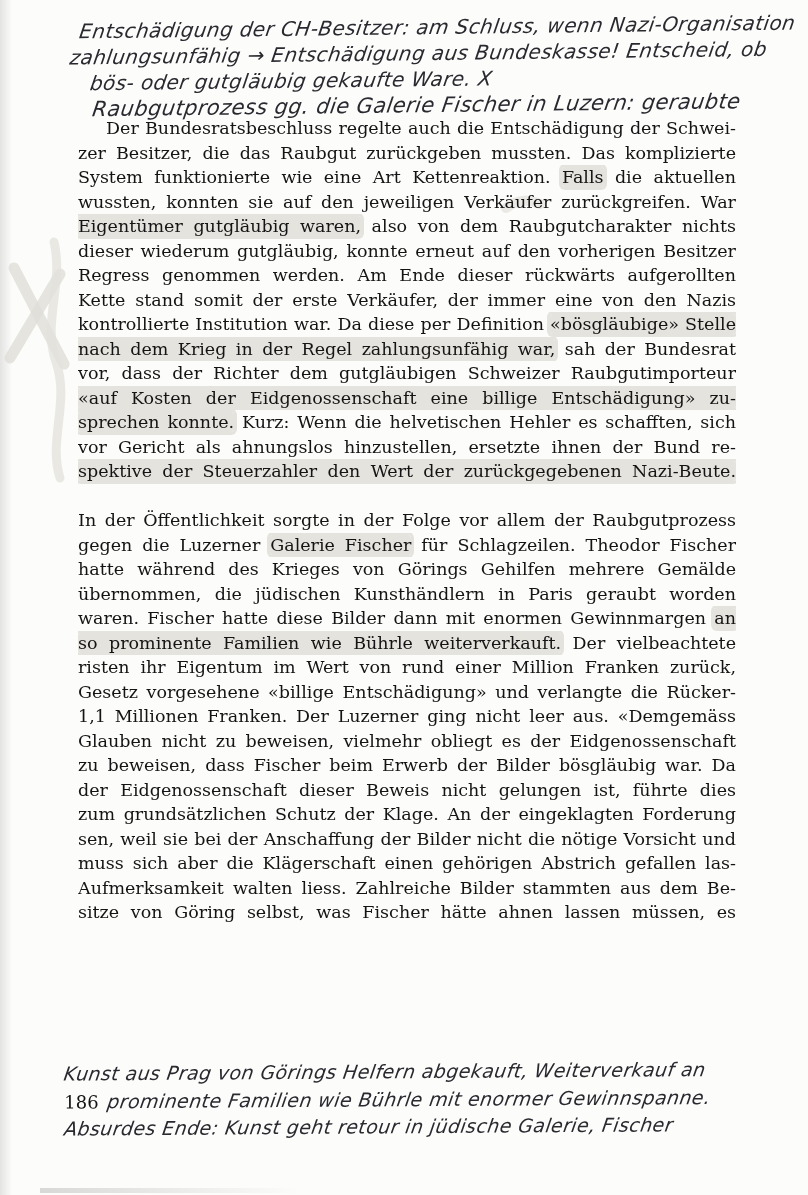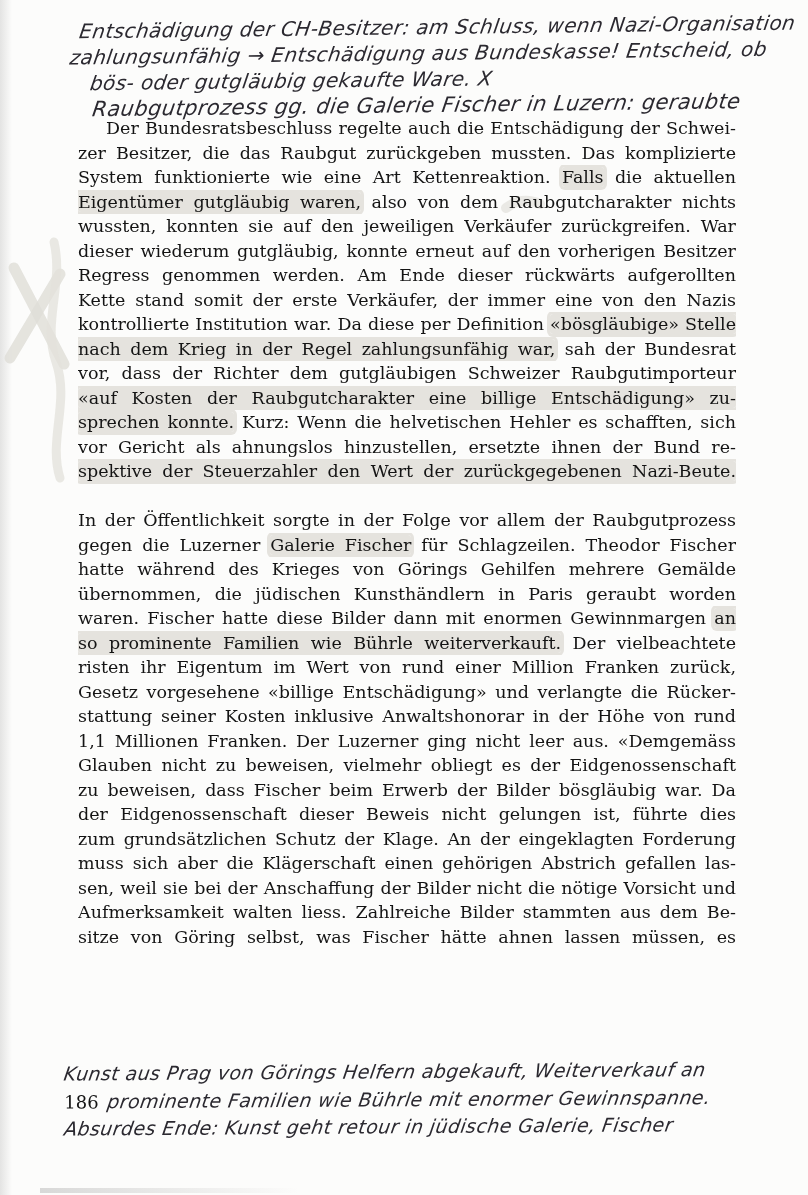--- a/index.html
+++ b/index.html
@@ -80,50 +80,49 @@
     <div class="hw-line">zahlungsunfähig → Entschädigung aus Bundeskasse! Entscheid, ob</div>
     <div class="hw-line">bös- oder gutgläubig gekaufte Ware. X</div>
     <div class="hw-line">Raubgutprozess gg. die Galerie Fischer in Luzern: geraubte</div>
   </div>
 
   <div class="body-text">
       <div class="paragraph">
         <div class="line indent"><span>Der Bundesratsbeschluss regelte auch die Entschädigung der Schwei-</span></div>
         <div class="line"><span>zer Besitzer, die das Raubgut zurückgeben mussten. Das komplizierte</span></div>
         <div class="line"><span>System funktionierte wie eine Art Kettenreaktion. </span><span class="hl">Falls</span><span> die aktuellen</span></div>
+        <div class="line"><span>wussten, konnten sie auf den jeweiligen Verkäufer zurückgreifen. War</span></div>
         <div class="line"><span class="hl">Eigentümer gutgläubig waren,</span><span> also von dem Raubgutcharakter nichts</span></div>
-        <div class="line"><span>wussten, konnten sie auf den jeweiligen Verkäufer zurückgreifen. War</span></div>
         <div class="line"><span>dieser wiederum gutgläubig, konnte erneut auf den vorherigen Besitzer</span></div>
         <div class="line"><span>Regress genommen werden. Am Ende dieser rückwärts aufgerollten</span></div>
         <div class="line"><span>Kette stand somit der erste Verkäufer, der immer eine von den Nazis</span></div>
         <div class="line"><span>kontrollierte Institution war. Da diese per Definition </span><span class="hl">«bösgläubige» Stelle</span></div>
         <div class="line"><span class="hl">nach dem Krieg in der Regel zahlungsunfähig war,</span><span> sah der Bundesrat</span></div>
         <div class="line"><span>vor, dass der Richter dem gutgläubigen Schweizer Raubgutimporteur</span></div>
-        <div class="line"><span class="hl">«auf Kosten der Raubgutcharakter eine billige Entschädigung» zu-</span></div>
+        <div class="line"><span class="hl">«auf Kosten der Eidgenossenschaft eine billige Entschädigung» zu-</span></div>
         <div class="line"><span class="hl">sprechen konnte.</span><span> Kurz: Wenn die helvetischen Hehler es schafften, sich</span></div>
         <div class="line"><span>vor Gericht als ahnungslos hinzustellen, ersetzte ihnen der Bund re-</span></div>
         <div class="line"><span class="hl">spektive der Steuerzahler den Wert der zurückgegebenen Nazi-Beute.</span></div>
       </div>
       <div class="paragraph">
         <div class="line"><span>In der Öffentlichkeit sorgte in der Folge vor allem der Raubgutprozess</span></div>
         <div class="line"><span>gegen die Luzerner </span><span class="hl">Galerie Fischer</span><span> für Schlagzeilen. Theodor Fischer</span></div>
         <div class="line"><span>hatte während des Krieges von Görings Gehilfen mehrere Gemälde</span></div>
         <div class="line"><span>übernommen, die jüdischen Kunsthändlern in Paris geraubt worden</span></div>
         <div class="line"><span>waren. Fischer hatte diese Bilder dann mit enormen Gewinnmargen </span><span class="hl">an</span></div>
         <div class="line"><span class="hl">so prominente Familien wie Bührle weiterverkauft.</span><span> Der vielbeachtete</span></div>
         <div class="line"><span>risten ihr Eigentum im Wert von rund einer Million Franken zurück,</span></div>
         <div class="line"><span>Gesetz vorgesehene «billige Entschädigung» und verlangte die Rücker-</span></div>
-        <div class="line"><span>stattung seiner Kosten inklusive Anwaltshonorar in der Höhe von rund</span></div>
         <div class="line"><span>1,1 Millionen Franken. Der Luzerner ging nicht leer aus. «Demgemäss</span></div>
         <div class="line"><span>Glauben nicht zu beweisen, vielmehr obliegt es der Eidgenossenschaft</span></div>
         <div class="line"><span>zu beweisen, dass Fischer beim Erwerb der Bilder bösgläubig war. Da</span></div>
         <div class="line"><span>der Eidgenossenschaft dieser Beweis nicht gelungen ist, führte dies</span></div>
         <div class="line"><span>zum grundsätzlichen Schutz der Klage. An der eingeklagten Forderung</span></div>
+        <div class="line"><span>sen, weil sie bei der Anschaffung der Bilder nicht die nötige Vorsicht und</span></div>
         <div class="line"><span>muss sich aber die Klägerschaft einen gehörigen Abstrich gefallen las-</span></div>
-        <div class="line"><span>sen, weil sie bei der Anschaffung der Bilder nicht die nötige Vorsicht und</span></div>
         <div class="line"><span>Aufmerksamkeit walten liess. Zahlreiche Bilder stammten aus dem Be-</span></div>
         <div class="line"><span>sitze von Göring selbst, was Fischer hätte ahnen lassen müssen, es</span></div>
       </div>
     </div>
 
   <div class="annotation-bottom">
     <div class="hw-line">Kunst aus Prag von Görings Helfern abgekauft, Weiterverkauf an</div>
     <div class="hw-line">
       <span class="pagenum">186</span><span>prominente Familien wie Bührle mit enormer Gewinnspanne.</span>
     </div>

